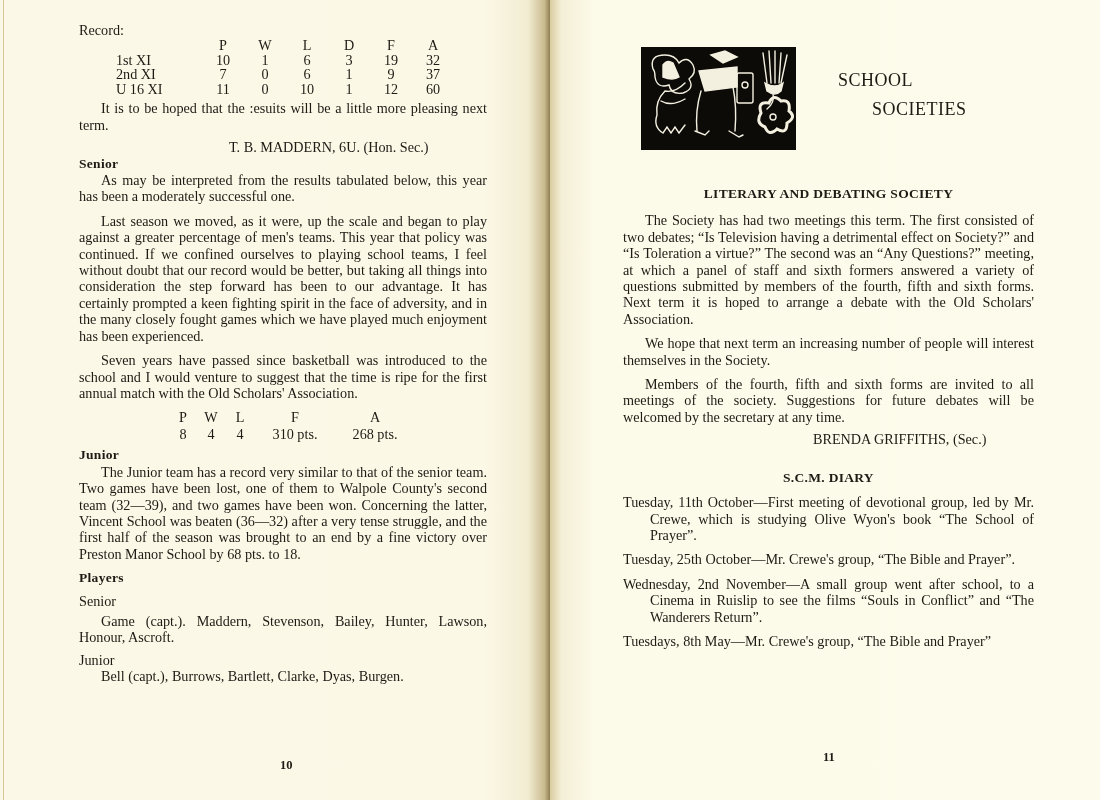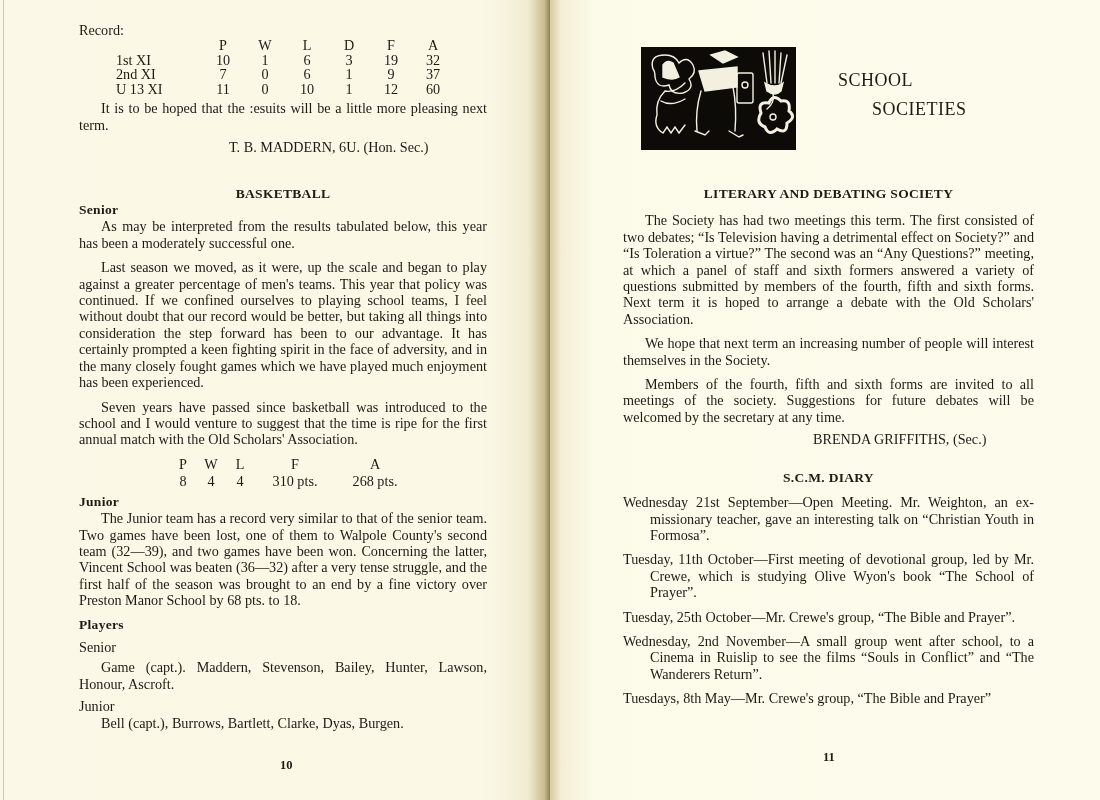--- a/index.html
+++ b/index.html
@@ -79,34 +79,33 @@
         <tr>
           <td class="team">2nd XI</td>
           <td class="n">7</td>
           <td class="n">0</td>
           <td class="n">6</td>
           <td class="n">1</td>
           <td class="n">9</td>
           <td class="n">37</td>
         </tr>
         <tr>
-          <td class="team">U 13 XI</td>
+          <td class="team">U 16 XI</td>
           <td class="n">11</td>
           <td class="n">0</td>
           <td class="n">10</td>
           <td class="n">1</td>
           <td class="n">12</td>
           <td class="n">60</td>
         </tr>
       </tbody>
         </table>
       <p class="just indent" style="margin-top:4px;">It is to be hoped that the :esuits will be a little more pleasing next term.</p>
       <p class="right-sig" style="margin-top:6px;">T. B. MADDERN, 6U. (Hon. Sec.)</p>
 
-      <div class="bold-head center" style="margin-top:30px;">BASKETBALL</div>
       <div class="bold-head">Senior</div>
       <p class="just indent">As may be interpreted from the results tabulated below, this year has been a moderately successful one.</p>
       <p class="just indent gap">Last season we moved, as it were, up the scale and began to play against a greater percentage of men's teams. This year that policy was continued. If we confined ourselves to playing school teams, I feel without doubt that our record would be better, but taking all things into consideration the step forward has been to our advantage. It has certainly prompted a keen fighting spirit in the face of adversity, and in the many closely fought games which we have played much enjoyment has been experienced.</p>
       <p class="just indent gap">Seven years have passed since basketball was introduced to the school and I would venture to suggest that the time is ripe for the first annual match with the Old Scholars' Association.</p>
 
       <table class="bb" style="margin-top:8px;">
         <tbody>
             <tr>
           <th style="width:28px">P</th>
           <th style="width:28px">W</th>
@@ -176,21 +175,20 @@
 
 <div class="col-right" style="top:186px;">
   <div class="bold-head center">LITERARY AND DEBATING SOCIETY</div>
   <p class="just indent" style="margin-top:10px;">The Society has had two meetings this term. The first consisted of two debates; “Is Television having a detrimental effect on Society?” and “Is Toleration a virtue?” The second was an “Any Questions?” meeting, at which a panel of staff and sixth formers answered a variety of questions submitted by members of the fourth, fifth and sixth forms. Next term it is hoped to arrange a debate with the Old Scholars' Association.</p>
   <p class="just indent gap">We hope that next term an increasing number of people will interest themselves in the Society.</p>
   <p class="just indent gap">Members of the fourth, fifth and sixth forms are invited to all meetings of the society. Suggestions for future debates will be welcomed by the secretary at any time.</p>
   <p style="margin-top:6px; padding-left:190px;">BRENDA GRIFFITHS, (Sec.)</p>
 
   <div class="bold-head center" style="margin-top:22px;">S.C.M. DIARY</div>
   <div style="margin-top:8px;">
-    <p class="diary-item">Wednesday 21st September—Open Meeting. Mr. Weighton, an ex-missionary teacher, gave an interesting talk on “Christian Youth in Formosa”.</p>
     <p class="diary-item">Tuesday, 11th October—First meeting of devotional group, led by Mr. Crewe, which is studying Olive Wyon's book “The School of Prayer”.</p>
     <p class="diary-item">Tuesday, 25th October—Mr. Crewe's group, “The Bible and Prayer”.</p>
     <p class="diary-item">Wednesday, 2nd November—A small group went after school, to a Cinema in Ruislip to see the films “Souls in Conflict” and “The Wanderers Return”.</p>
     <p class="diary-item">Tuesdays, 8th May—Mr. Crewe's group, “The Bible and Prayer”</p>
   </div>
 </div>
 
 <div class="pageno" style="left:823px; top:750px;">11</div>
 
 </body></html>

